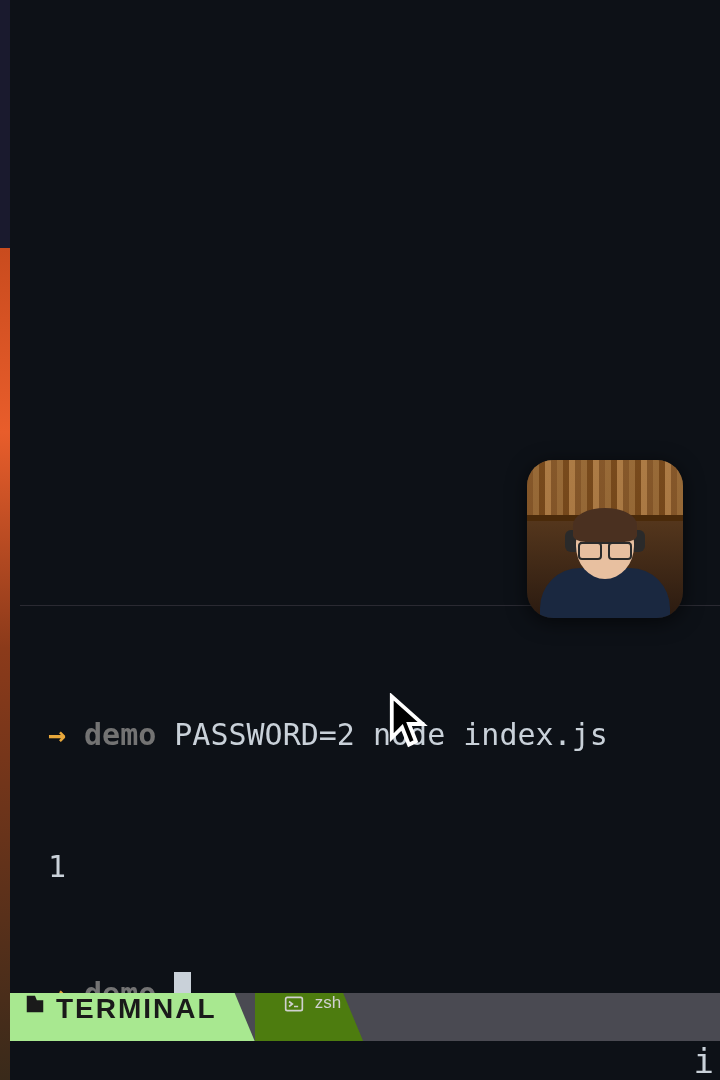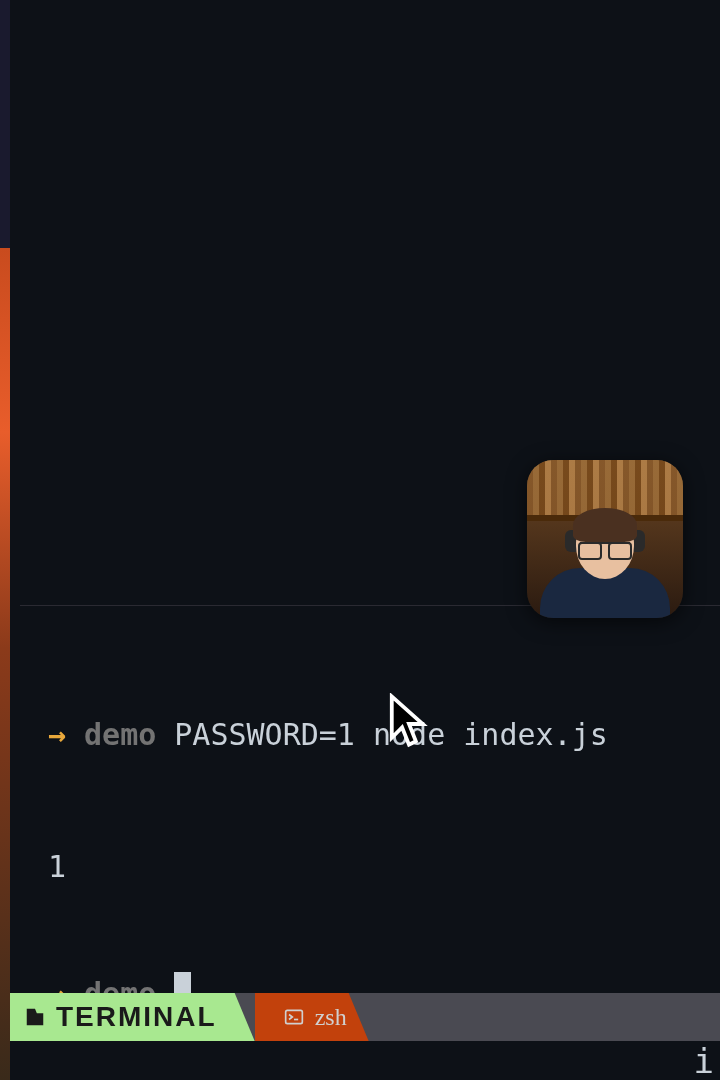--- a/index.html
+++ b/index.html
@@ -145,41 +145,40 @@
     left: 10px;
     top: 993px;
     right: 0;
     height: 48px;
     background: #4a4a52;
     display: flex;
     align-items: stretch;
   }
   .tab {
     display: flex;
-    align-items: center;
     padding: 0 22px 0 14px;
     gap: 10px;
     position: relative;
   }
   .tab-terminal {
     background: #a8e890;
     color: #1a1a1a;
     font-weight: 900;
     font-size: 28px;
     letter-spacing: 2px;
     font-family: 'Arial Black', sans-serif;
     clip-path: polygon(0 0, calc(100% - 20px) 0, 100% 100%, 0 100%);
     padding-right: 38px;
   }
   .tab-zsh {
-    background: #c2410c;
+    background: #4d7c0f;
     color: #d0d0d0;
-    font-size: 24px;
+    font-size: 17px;
     font-weight: 500;
-    font-family: Liberation Serif, serif;
+    font-family: Liberation Sans, sans-serif;
     padding-left: 28px;
     clip-path: polygon(0 0, calc(100% - 20px) 0, 100% 100%, 0 100%);
   }
   .tab-icon {
     width: 22px; height: 22px;
     display: inline-flex;
     align-items: center; justify-content: center;
   }
   .below-tabs {
     position: absolute;
@@ -211,21 +210,21 @@
 
 <div class="left-edge"></div>
 
 <div class="terminal-area">
   <div class="divider-line"></div>
 
   <div class="terminal-content">
     <div class="line">
       <span class="arrow">→</span>
       <span class="dir">demo</span>
-      <span class="cmd">PASSWORD=1 node index.js</span>
+      <span class="cmd">PASSWORD=2 node index.js</span>
     </div>
     <span class="output">1</span>
     <div class="line">
       <span class="arrow">→</span>
       <span class="dir">demo</span>
       <span class="cursor-block"></span>
     </div>
   </div>
 
   <div class="webcam">

